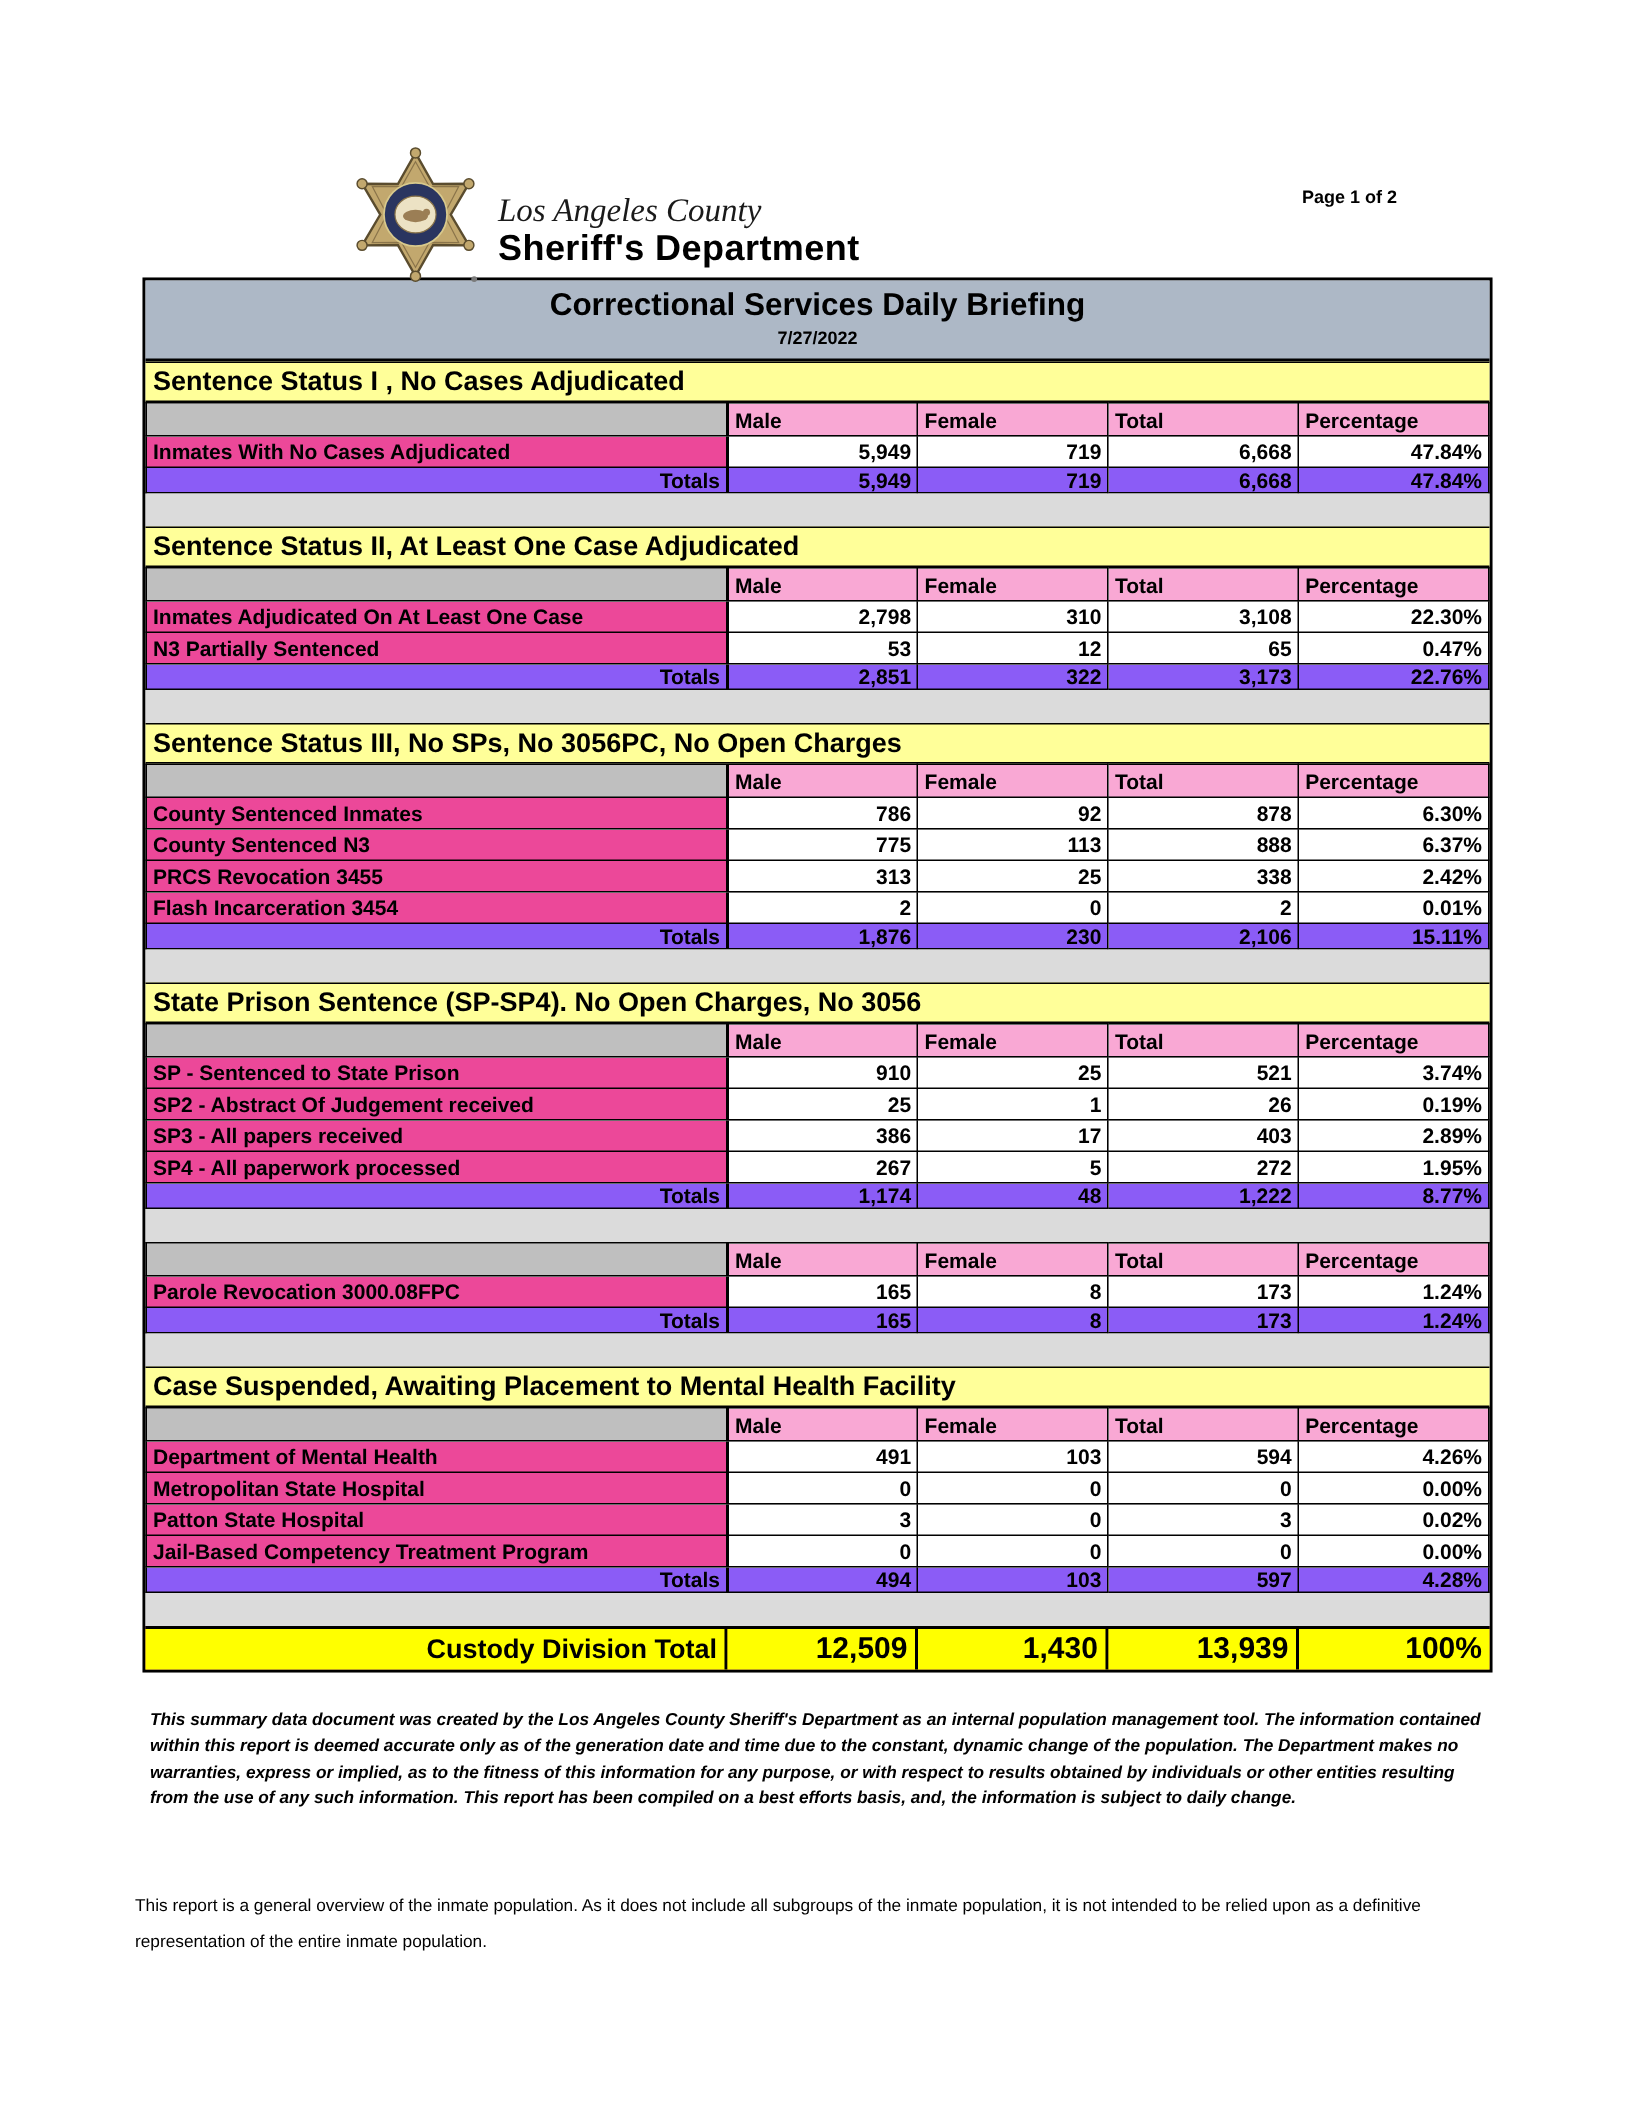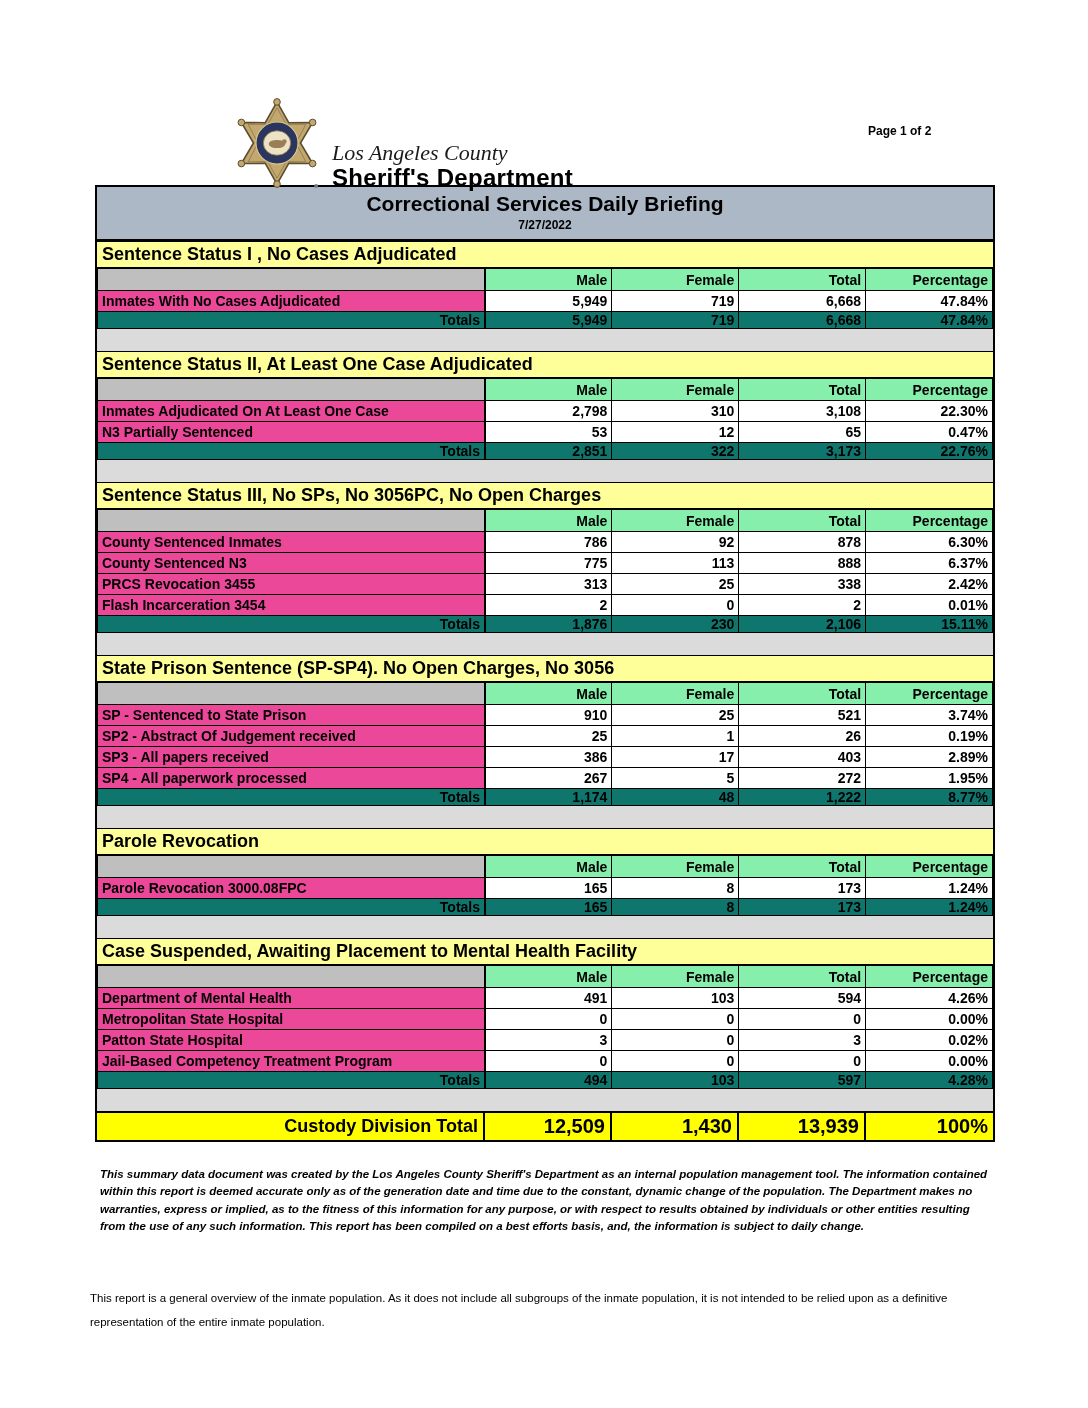--- a/index.html
+++ b/index.html
@@ -7,21 +7,21 @@
   body {
     width:1088px; height:1408px;
     font-family:"Liberation Sans", sans-serif;
     color:#000;
     position:relative;
   }
   .page { position:relative; width:1088px; height:1408px; background:#fff; overflow:hidden; }
 
   
   .header { position:relative; height:185px; }
-  .brand { position:absolute; left:232px; top:98px; display:flex; align-items:flex-end; }
+  .brand { position:absolute; left:232px; top:98px; display:flex; align-items:center; }
   .badge { width:90px; height:92px; flex:0 0 auto; }
   .brand-text { margin-left:10px; padding-top:18px; }
   .org-line1 { font-family:"Liberation Serif", serif; font-style:italic; font-size:22px; color:#1a1a1a; line-height:1.1; }
   .org-line2 { font-weight:bold; font-size:24px; letter-spacing:0.3px; line-height:1.05; }
   .page-num { position:absolute; left:868px; top:124px; font-size:12px; font-weight:bold; }
 
   
   .report { margin-left:95px; width:900px; border:2px solid #000; background:#DBDBDB; }
   .title-bar { background:#ADB8C6; border-bottom:2px solid #000; height:54px; text-align:center; padding-top:3px; }
   .report-title { font-size:21px; font-weight:bold; line-height:1.35; }
@@ -31,24 +31,24 @@
     background:#FFFF99; font-size:18px; font-weight:bold;
     height:27px; line-height:25px; padding-left:5px;
     border-top:1px solid #000; border-bottom:1px solid #000;
   }
   .sec-table { width:100%; border-collapse:collapse; table-layout:fixed; }
   .sec-table td {
     border:1px solid #000; height:21px; font-size:14px; font-weight:bold;
     padding:0 4px; overflow:hidden; white-space:nowrap; vertical-align:middle;
   }
   td.corner { background:#BFBFBF; border-right:2px solid #000; }
-  td.colhead { background:#86efac; text-align:right; height:22px; }
+  td.colhead { background:#f9a8d4; text-align:left; height:22px; }
   td.row-label { background:#ec4899; text-align:left; border-right:2px solid #000; }
   td.num { text-align:right; background:#fff; }
-  tr.totals-row td { background:#0f766e; height:16px; }
+  tr.totals-row td { background:#8b5cf6; height:16px; }
   tr.totals-row td.totals-label { text-align:right; border-right:2px solid #000; }
   .spacer { height:22px; background:#DBDBDB; }
 
   .grand-row {
     display:grid; grid-template-columns:43.3% 14.175% 14.175% 14.175% 14.175%;
     height:29px; border-top:2px solid #000; background:#7f1d1d;
   }
   .grand-row > div {
     background:#FFFF00; border-right:2px solid #000;
     font-weight:bold; text-align:right; line-height:27px; padding-right:5px;
@@ -324,21 +324,20 @@
                 <td class="num">48</td>
                 <td class="num">1,222</td>
                 <td class="num">8.77%</td>
               </tr>
             </tfoot>
           </table>
           <div class="spacer"></div>
         </div>
 
         <div class="section">
-          <div class="section-title">Parole Revocation</div>
           <table class="sec-table">
             <colgroup>
               <col style="width:43.3%">
               <col style="width:14.175%">
               <col style="width:14.175%">
               <col style="width:14.175%">
               <col style="width:14.175%">
             </colgroup>
             <thead>
               <tr>

